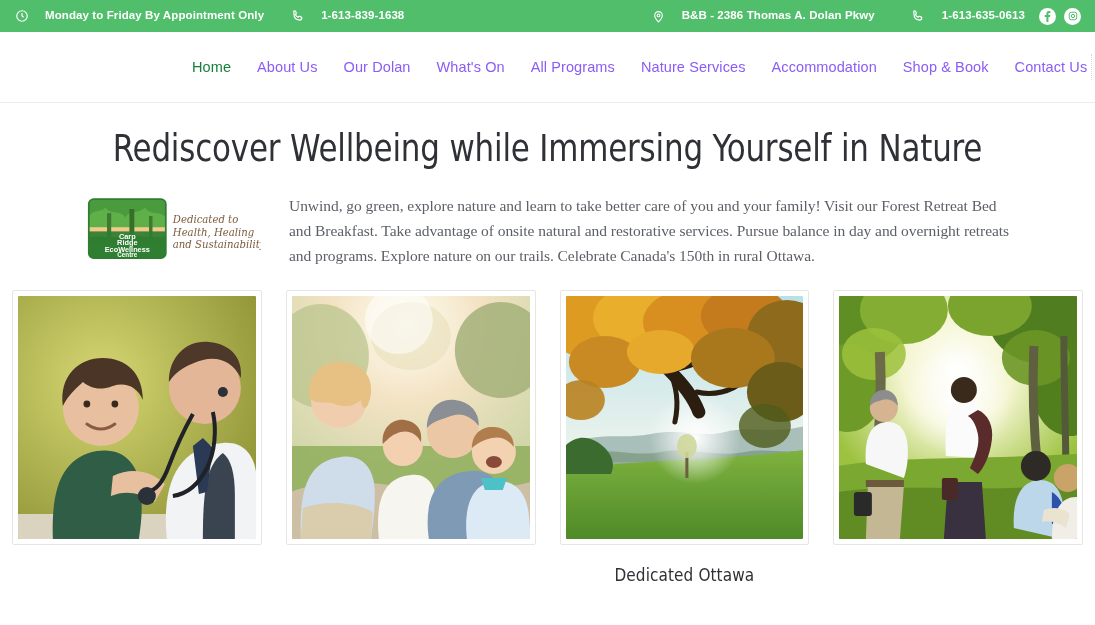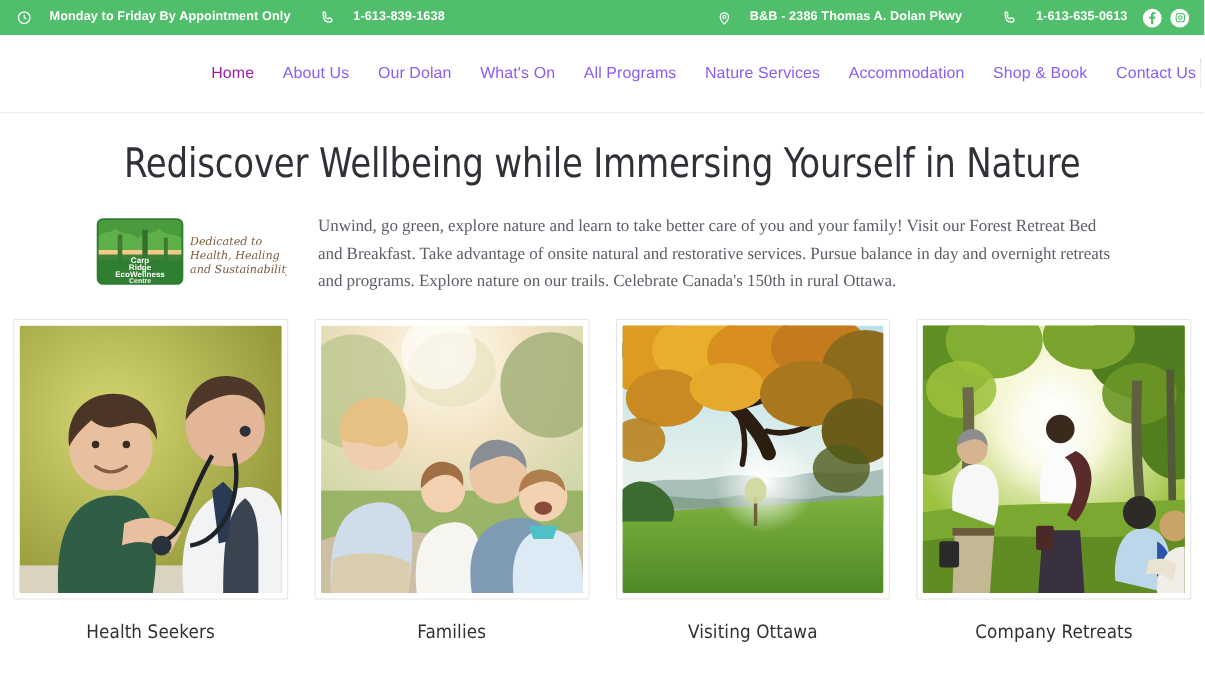--- a/index.html
+++ b/index.html
@@ -67,21 +67,21 @@
     gap: 26px;
   }
   .nav-link {
     font-size: 14.5px;
     color: #8b5cf6;
     text-decoration: none;
     white-space: nowrap;
     letter-spacing: 0.1px;
     cursor: pointer;
   }
-  .nav-link.active { color: #a21caf; }
+  .nav-link.active { color: #15803d; }
   .nav-tools {
     display: flex;
     align-items: center;
     margin-left: auto;
     margin-right: 12px;
     height: 34px;
   }
   .nav-tool {
     width: 34px;
     height: 34px;
@@ -340,21 +340,20 @@
 
         <path d="M152 86c0-26 18-42 40-40 22 2 34 16 32 36-8-16-22-22-38-18-14 4-26 10-34 22z" fill="#4e382a"></path>
 
         <path d="M176 118c-10 18-18 36-24 52-6 16-12 24-22 26" stroke="#1f2328" stroke-width="4" fill="none"></path>
         <path d="M196 116c4 18 2 40-6 56-8 16-20 26-34 28" stroke="#1f2328" stroke-width="4" fill="none"></path>
         <circle cx="130" cy="200" r="9" fill="#2b3138"></circle>
 
         <circle cx="206" cy="96" r="5" fill="#2b3138"></circle>
       </svg>
     </div>
-    <div class="card-title">Health Seekers</div>
     <div class="card-desc"></div>
   </div>
 
   <div class="card">
     <div class="card-frame">
       <svg class="card-img" viewBox="0 0 240 243" preserveAspectRatio="xMidYMid slice">
         <defs>
           <radialGradient id="c2sun" cx="48%" cy="12%" r="70%">
             <stop offset="0%" stop-color="#fffdf2"></stop>
               <stop offset="45%" stop-color="#f3e3c4"></stop>
@@ -389,21 +388,20 @@
         <circle cx="203" cy="156" r="22" fill="#f3d2b2"></circle>
         <path d="M181 152c0-14 10-22 22-21 13 1 20 9 20 20-6-8-14-11-22-9-8 2-13 4-20 10z" fill="#b07d4c"></path>
 
         <ellipse cx="203" cy="166" rx="8" ry="6" fill="#8a4a3a"></ellipse>
 
         <path d="M190 182h26l-4 12h-18z" fill="#4ec0c8"></path>
 
         <circle cx="108" cy="24" r="34" fill="#ffffff" opacity="0.55"></circle>
       </svg>
     </div>
-    <div class="card-title">Families</div>
     <div class="card-desc">
       
     </div>
   </div>
 
   <div class="card">
     <div class="card-frame">
       <svg class="card-img" viewBox="0 0 240 243" preserveAspectRatio="xMidYMid slice">
         <defs>
           <linearGradient id="c3sky" x1="0" y1="0" x2="0" y2="1">
@@ -445,21 +443,21 @@
           <ellipse cx="168" cy="62" rx="42" ry="30" fill="#a9771c"></ellipse>
           <ellipse cx="216" cy="96" rx="34" ry="30" fill="#6b5c1a"></ellipse>
           <ellipse cx="200" cy="130" rx="26" ry="22" fill="#4f5b1c" opacity="0.8"></ellipse>
           <ellipse cx="16" cy="104" rx="24" ry="20" fill="#b8821f" opacity="0.9"></ellipse>
         </g>
 
         <path d="M122 156v26" stroke="#6b5f3c" stroke-width="3"></path>
         <ellipse cx="122" cy="150" rx="10" ry="12" fill="#cfd79a" opacity="0.9"></ellipse>
       </svg>
     </div>
-    <div class="card-title">Visiting Ottawa</div>
+    <div class="card-title">Dedicated Ottawa</div>
     <div class="card-desc">
       
     </div>
   </div>
 
   <div class="card">
     <div class="card-frame">
       <svg class="card-img" viewBox="0 0 240 243" preserveAspectRatio="xMidYMid slice">
         <defs>
           <radialGradient id="c4sun" cx="50%" cy="30%" r="58%">
@@ -511,17 +509,16 @@
         <path d="M176 232c-2-30 8-48 26-48 16 0 24 14 24 34 0 8-1 14-2 25z" fill="#bcd6ea"></path>
         <circle cx="198" cy="170" r="15" fill="#2e2a26"></circle>
         <path d="M214 196c10 6 14 18 12 30l-12 2z" fill="#2c53a8"></path>
 
         <path d="M214 243c0-26 8-42 24-42 4 0 6 1 8 2v40z" fill="#f0eee6"></path>
         <circle cx="230" cy="182" r="14" fill="#caa368"></circle>
 
         <path d="M206 214c10-4 20-2 26 4l-4 14c-8-6-16-8-24-6z" fill="#e9e3cf"></path>
       </svg>
     </div>
-    <div class="card-title">Company Retreats</div>
     <div class="card-desc"></div>
   </div>
 
 </div>
 
 </body></html>

